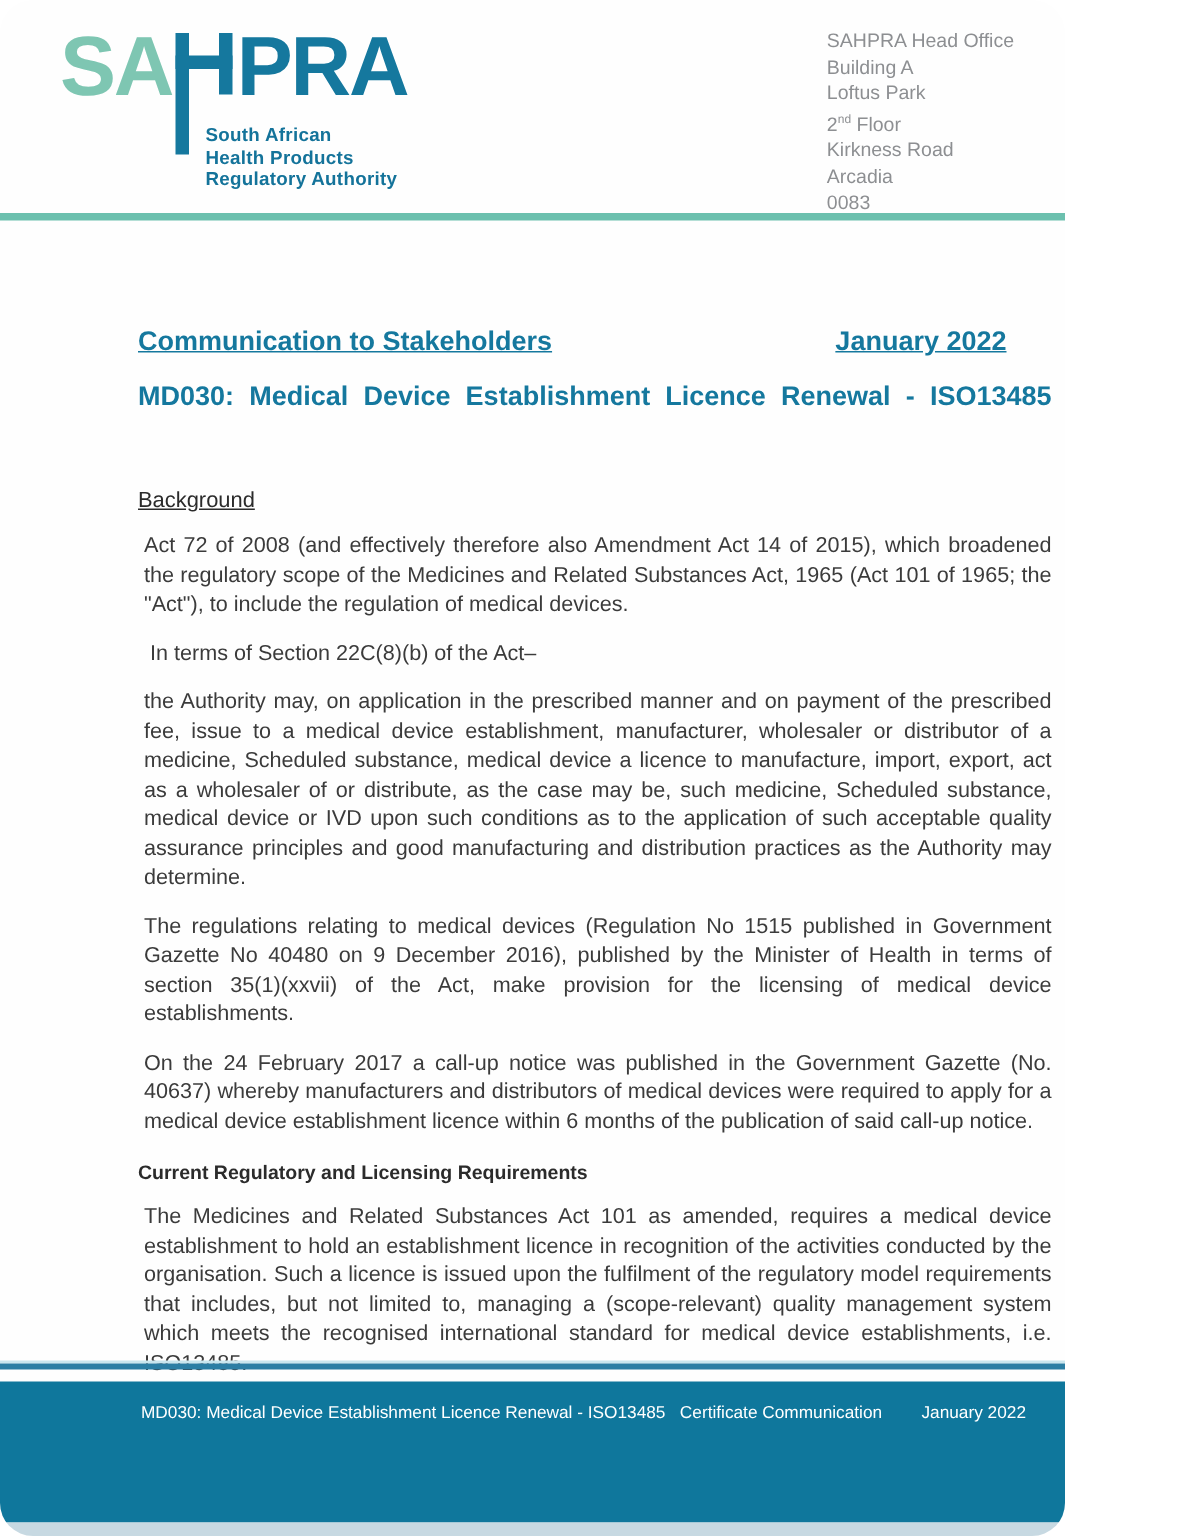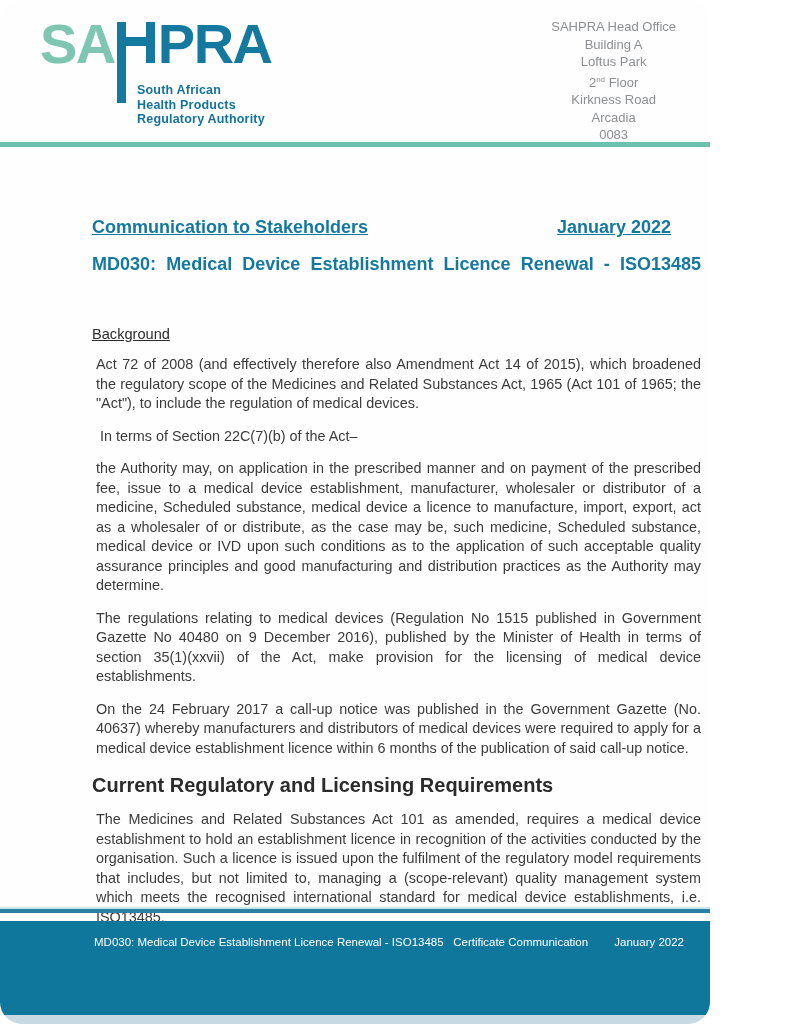--- a/index.html
+++ b/index.html
@@ -16,33 +16,33 @@
   .logo-line{font-size:56px;font-weight:bold;line-height:1;letter-spacing:-1.5px;white-space:nowrap;}
   .logo-sa{color:#7EC6B2;}
   .logo-pra{color:#15789E;}
   .logo-h{display:inline-block;position:relative;width:38px;height:41px;vertical-align:baseline;margin:0 3px 0 2px;overflow:visible;}
   .logo-h i{display:block;position:absolute;background:#15789E;}
   .h-left{left:0;top:0;width:9px;height:81px;}
   .h-cross{left:0;top:15px;width:38px;height:9px;}
   .h-right{right:0;top:0;width:9px;height:41px;}
   .tagline{position:absolute;left:97px;top:47px;font-size:12.5px;font-weight:bold;line-height:14.5px;color:#14739A;letter-spacing:0.2px;margin-top:20px;}
 
-  .address{position:absolute;top:18px;right:34px;text-align:center;font-size:13px;line-height:17.5px;color:#8D8F92;}
+  .address{position:absolute;top:18px;right:34px;text-align:left;font-size:13px;line-height:17.5px;color:#8D8F92;}
   .address sup{font-size:8px;}
 
   .header-rule{position:absolute;top:142px;left:0;width:791px;height:5px;background:#6CC0AE;}
 
   
   .content{position:absolute;left:92px;top:217px;width:609px;color:#3B3B3B;}
   .title-row{display:flex;justify-content:space-between;font-size:18px;font-weight:bold;color:#15789E;text-decoration:underline;}
   .title-row .date{margin-right:30px;}
   .subject{margin-top:13px;font-size:18px;font-weight:bold;color:#15789E;line-height:27px;}
   .subject-l1{text-align:justify;text-align-last:justify;}
   .bg-head{margin:48px 0 0 0;font-size:14.6px;font-weight:normal;color:#2B2B2B;text-decoration:underline;}
-  .req-head{margin:16px 0 0 0;font-size:20px;font-weight:bold;color:#2B2B2B;}
+  .req-head{margin:16px 0 0 0;font-size:13px;font-weight:bold;color:#2B2B2B;}
   .para{margin:13px 0 0 4px;font-size:14.4px;line-height:19.5px;text-align:justify;color:#3B3B3B;}
   .para.pre{white-space:pre-wrap;}
 
   
   .footer-rule-light{position:absolute;top:907px;left:0;width:791px;height:2px;background:#C9E6EE;}
   .footer-rule{position:absolute;top:909px;left:0;width:791px;height:4px;background:#2B7EA4;}
   .footer-bar{position:absolute;top:921px;left:0;width:791px;height:94px;background:#0F779C;}
   .footer-text-row{display:flex;justify-content:space-between;padding:15px 107px 0 94px;font-size:11.5px;color:#ffffff;}
   .footer-text-row .ft-left{white-space:pre;}
   .bottom-strip{position:absolute;top:1015px;left:0;width:791px;height:9px;background:#C7D9E2;}
@@ -78,21 +78,21 @@
       <span>Communication to Stakeholders</span>
       <span class="date">January 2022</span>
     </div>
 
     <div class="subject">
       <div class="subject-l1">MD030: Medical Device Establishment Licence Renewal - ISO13485</div>
     </div>
 
     <h3 class="bg-head">Background</h3>
     <p class="para">Act 72 of 2008 (and effectively therefore also Amendment Act 14 of 2015), which broadened the regulatory scope of the Medicines and Related Substances Act, 1965 (Act 101 of 1965; the "Act"), to include the regulation of medical devices.</p>
-    <p class="para pre"> In terms of Section 22C(7)(b) of the Act–</p>
+    <p class="para pre"> In terms of Section 22C(8)(b) of the Act–</p>
     <p class="para">the Authority may, on application in the prescribed manner and on payment of the prescribed fee, issue to a medical device establishment, manufacturer, wholesaler or distributor of a medicine, Scheduled substance, medical device a licence to manufacture, import, export, act as a wholesaler of or distribute, as the case may be, such medicine, Scheduled substance, medical device or IVD upon such conditions as to the application of such acceptable quality assurance principles and good manufacturing and distribution practices as the Authority may determine.</p>
     <p class="para">The regulations relating to medical devices (Regulation No 1515 published in Government Gazette No 40480 on 9 December 2016), published by the Minister of Health in terms of section 35(1)(xxvii) of the Act, make provision for the licensing of medical device establishments.</p>
     <p class="para">On the 24 February 2017 a call-up notice was published in the Government Gazette (No. 40637) whereby manufacturers and distributors of medical devices were required to apply for a medical device establishment licence within 6 months of the publication of said call-up notice.</p>
 
     <h3 class="req-head">Current Regulatory and Licensing Requirements</h3>
     <p class="para">The Medicines and Related Substances Act 101 as amended, requires a medical device establishment to hold an establishment licence in recognition of the activities conducted by the organisation. Such a licence is issued upon the fulfilment of the regulatory model requirements that includes, but not limited to, managing a (scope-relevant) quality management system which meets the recognised international standard for medical device establishments, i.e. ISO13485.</p>
   </main>
 
   <div class="footer-rule-light"></div>
   <div class="footer-rule"></div>

